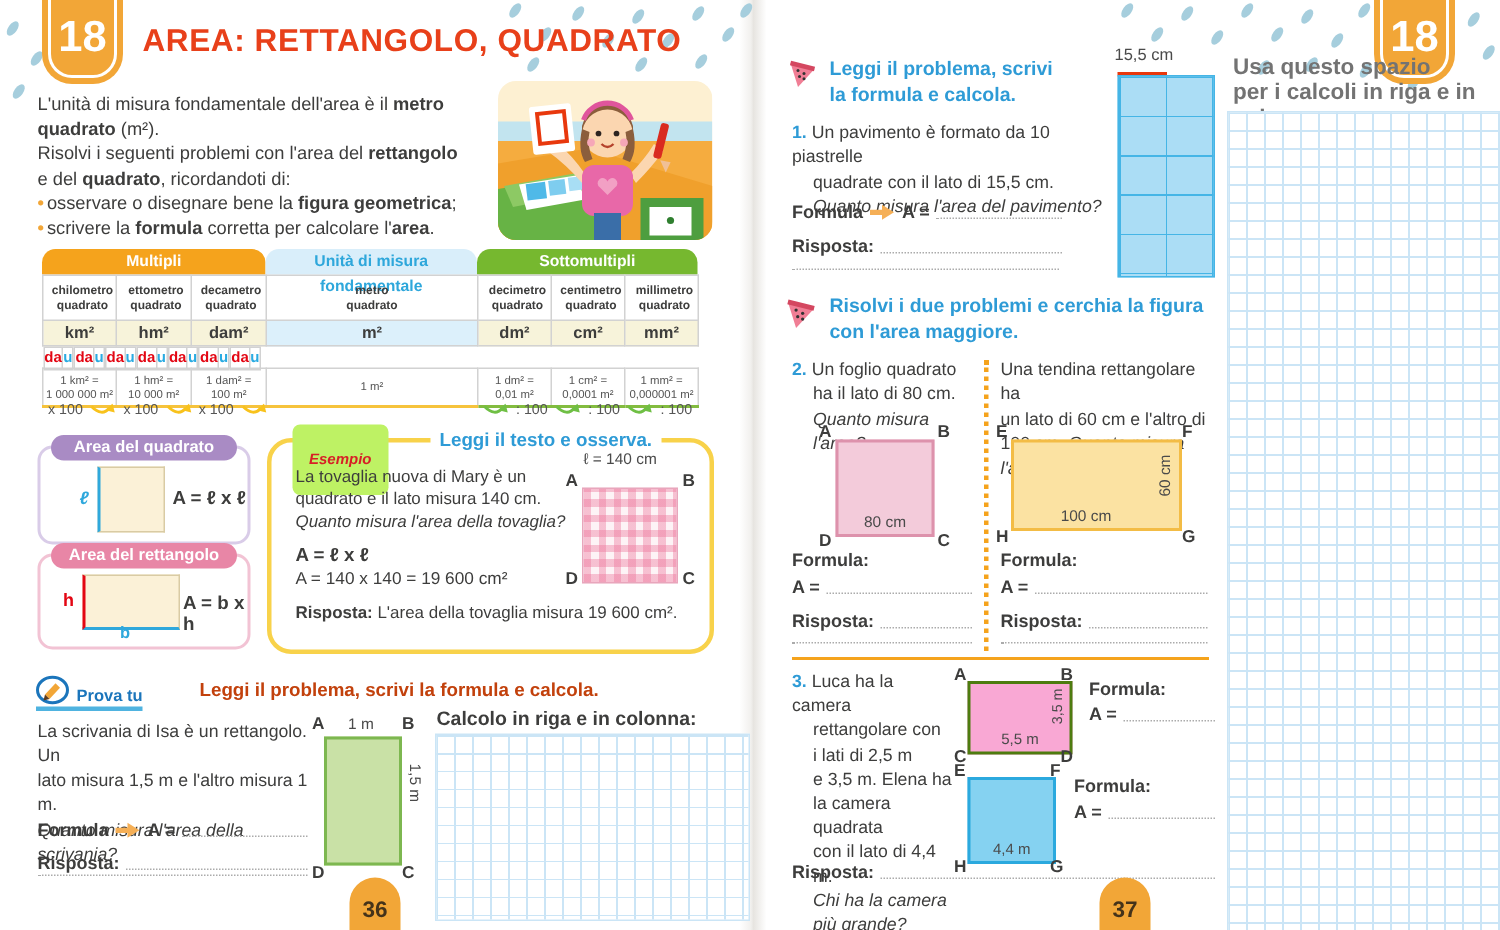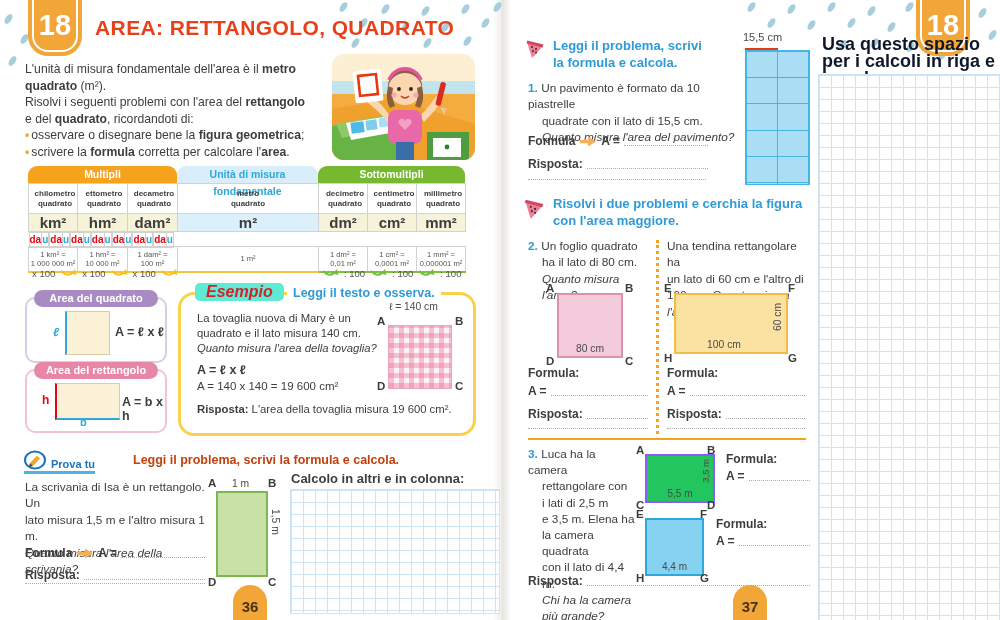--- a/index.html
+++ b/index.html
@@ -26,21 +26,21 @@
   
   .pills{position:absolute;left:28px;top:166px;width:437px;display:flex;}
   .pill{height:17px;line-height:17px;text-align:center;font-size:10.5px;font-weight:bold;border-radius:9px 9px 0 0;}
   .pill.o{width:149px;background:#f5a31c;color:#fff;}
   .pill.lb{width:141px;background:#d9eefa;color:#2ea7db;}
   .pill.g{width:147px;background:#76b82f;color:#fff;}
   table.ut{position:absolute;left:28px;top:183px;border-collapse:collapse;table-layout:fixed;width:437px;}
   table.ut td{border:1px solid #d2d2d2;text-align:center;padding:0;vertical-align:middle;}
   tr.names td{height:29px;font-size:8px;line-height:9.5px;font-weight:bold;color:#3d3d3c;}
   tr.names .nm{display:inline-block;width:52px;}
-  tr.sym td{height:16px;font-size:15px;font-weight:bold;background:#f7f3da;}
+  tr.sym td{height:16px;font-size:11px;font-weight:bold;background:#f7f3da;}
   tr.sym td.mq{background:#dcf0fb;}
   tr.dau td{height:14px;}
   .dau{display:flex;height:14px;line-height:14px;font-size:10px;font-weight:bold;}
   .dau span{flex:1;}
   .dau .da{color:#e30613;border-right:1px solid #d2d2d2;}
   .dau .u{color:#29abe2;}
   tr.eq td{height:24px;font-size:7.6px;line-height:9.5px;color:#555;}
   tr.eq td.ylw{border-bottom:2px solid #f6c33c;}
   tr.eq td.grn{border-bottom:2px solid #83bc3f;}
   .arrowrow{position:absolute;top:268px;display:flex;align-items:center;font-size:9.5px;color:#555;gap:5px;}
@@ -51,22 +51,22 @@
   .fbox.sq{top:297px;height:62px;border:2px solid #d9cce8;}
   .fbox.sq .hd{background:#a98bc4;}
   .fbox.rc{top:369px;height:60px;border:2px solid #f2c3d4;}
   .fbox.rc .hd{background:#e886a6;}
   .shape-sq{position:absolute;left:38px;top:12px;width:42px;height:42px;background:#fbf1d7;
     border:1px solid #d9cba4;border-left:2px solid #2fa8dc;}
   .shape-rc{position:absolute;left:28px;top:12px;width:62px;height:34px;background:#fbf1d7;
     border:1px solid #d9cba4;border-left:2px solid #e30613;border-bottom:2px solid #2fa8dc;}
   
   .esempio{position:absolute;left:178px;top:292px;width:292px;height:138px;border:3px solid #f8d24a;border-radius:16px;background:#fff;}
-  .es-badge{position:absolute;left:14px;top:-12px;background:#5eead4;border-radius:5px;padding:0 11px;
-    color:#d71f26;font-weight:bold;font-style:italic;font-size:16px;}
+  .es-badge{position:absolute;left:14px;top:-12px;background:#bef264;border-radius:5px;padding:18px 11px;
+    color:#d71f26;font-weight:bold;font-style:italic;font-size:10px;}
   .es-instr{position:absolute;left:106px;top:-9px;background:#fff;padding:0 6px;font-weight:bold;font-size:12.5px;color:#2e9bd6;}
   .gingham{position:absolute;width:62px;height:62px;border:1.5px solid #e8a6bc;background-color:#fdf3f6;
     background-image:repeating-linear-gradient(0deg,rgba(236,110,150,.38) 0 5px,transparent 5px 10px),
                      repeating-linear-gradient(90deg,rgba(236,110,150,.38) 0 5px,transparent 5px 10px);}
   
   .pt-badge{position:absolute;left:24px;top:450px;display:flex;align-items:flex-end;gap:5px;
     border-bottom:3px solid #4fb3e0;padding-bottom:1px;}
   .pt-badge .t{color:#1b75bb;font-weight:bold;font-size:11px;}
   
   .frow{position:absolute;display:flex;align-items:center;gap:4px;font-size:12px;}
@@ -85,32 +85,32 @@
     background-image:repeating-linear-gradient(to right,#45b5e6 0 1px,transparent 1px 31px),
                      repeating-linear-gradient(to bottom,#45b5e6 0 1px,transparent 1px 26.2px);}
   .redtick{position:absolute;left:745px;top:48px;width:33px;height:2.5px;background:#e8380d;}
   
   .ptext{position:absolute;font-size:11.8px;line-height:16.4px;}
   .ptext .cont{padding-left:14px;}
   .num{color:#2e9bd6;font-weight:bold;}
   
   .sq-pink{position:absolute;background:#f3cbda;border:2px solid #dd92ac;}
   .rc-yellow{position:absolute;background:#fbe2a2;border:2px solid #f3bc45;}
-  .rc-purple{position:absolute;background:#22c55e;border:2px solid #8b5cf6;}
+  .rc-purple{position:absolute;background:#f9a8d4;border:2px solid #4d7c0f;}
   .sq-blue{position:absolute;background:#85d2f1;border:2px solid #2ba9de;}
   .rc-green{position:absolute;background:#c9e1a6;border:2px solid #7db750;}
   .shape-dim{position:absolute;left:0;right:0;bottom:2px;text-align:center;font-size:10.3px;color:#4a4a4a;}
   .divider-v{position:absolute;border-left:3px dotted #f5a31c;}
   .divider-h{position:absolute;border-top:2.5px solid #f5a31c;}
   
   .ptab{position:absolute;top:585px;width:34px;height:35px;background:#f2a637;border-radius:17px 17px 0 0;
     text-align:center;font-weight:bold;font-size:15px;color:#45331a;line-height:44px;}
   .dot{position:absolute;width:11px;height:6px;border-radius:50%;background:#a6cedd;transform:rotate(-55deg);}
   .hdr2{position:absolute;font-size:13px;line-height:16.5px;font-weight:bold;color:#2e9bd6;}
-  .note{position:absolute;font-size:18px;line-height:17px;font-weight:bold;color:#0f172a;}
+  .note{position:absolute;font-size:15px;line-height:17px;font-weight:bold;color:#737373;}
 </style>
 </head>
 <body>
 
 <div class="spread">
   <div class="gutter"></div>
   <div id="dots">
       <div class="dot" style="left: 3px; top: 16px;"></div>
       <div class="dot" style="left: 19px; top: 36px;"></div>
       <div class="dot" style="left: 7px; top: 58px;"></div>
@@ -390,21 +390,21 @@
   <div class="abs" style="left:204px;top:477px;width:90px;height:112px">
     <span class="abs vlabel" style="left:4px;top:0">A</span>
     <span class="abs dim" style="left:28px;top:1px">1 m</span>
     <span class="abs vlabel" style="left:64px;top:0">B</span>
     <div class="rc-green" style="left:12px;top:14px;width:48px;height:82px"></div>
     <span class="abs dim vdown" style="left:66px;top:32px">1,5 m</span>
     <span class="abs vlabel" style="left:4px;top:99px">D</span>
     <span class="abs vlabel" style="left:64px;top:99px">C</span>
   </div>
 
-  <div class="abs b" style="left:291px;top:471px;font-size:13px">Calcolo in altri e in colonna:</div>
+  <div class="abs b" style="left:291px;top:471px;font-size:13px">Calcolo in riga e in colonna:</div>
   <div class="grid-paper" style="left:290px;top:489px;width:208px;height:123px"></div>
 
   <div class="ptab" style="left:233px">36</div>
 
   <div class="badge18" style="left:916px">
     <div class="inner">
         <span>18</span>
       </div>
   </div>
 

